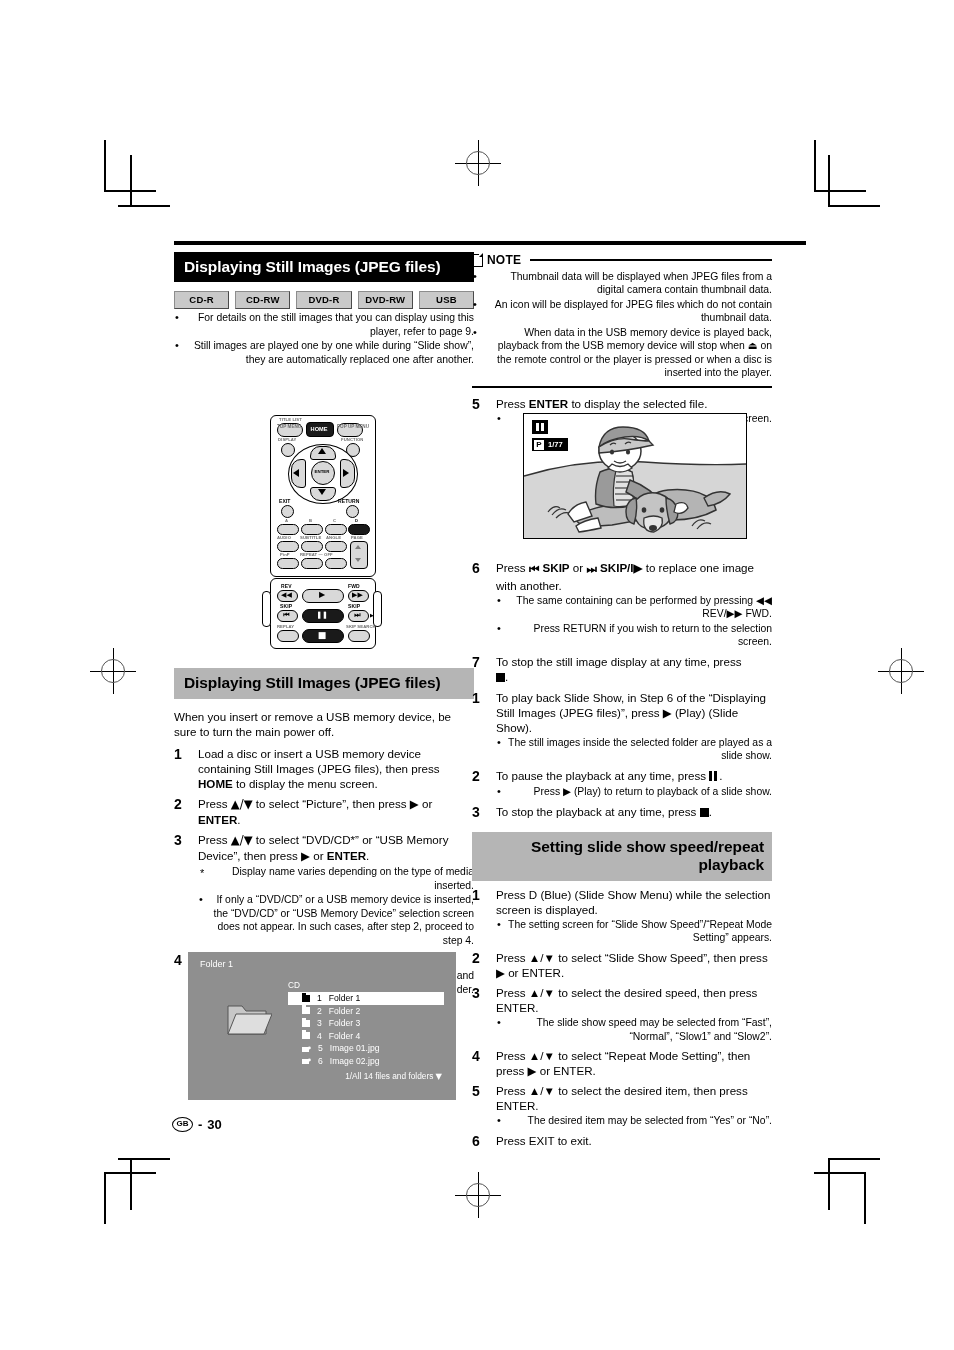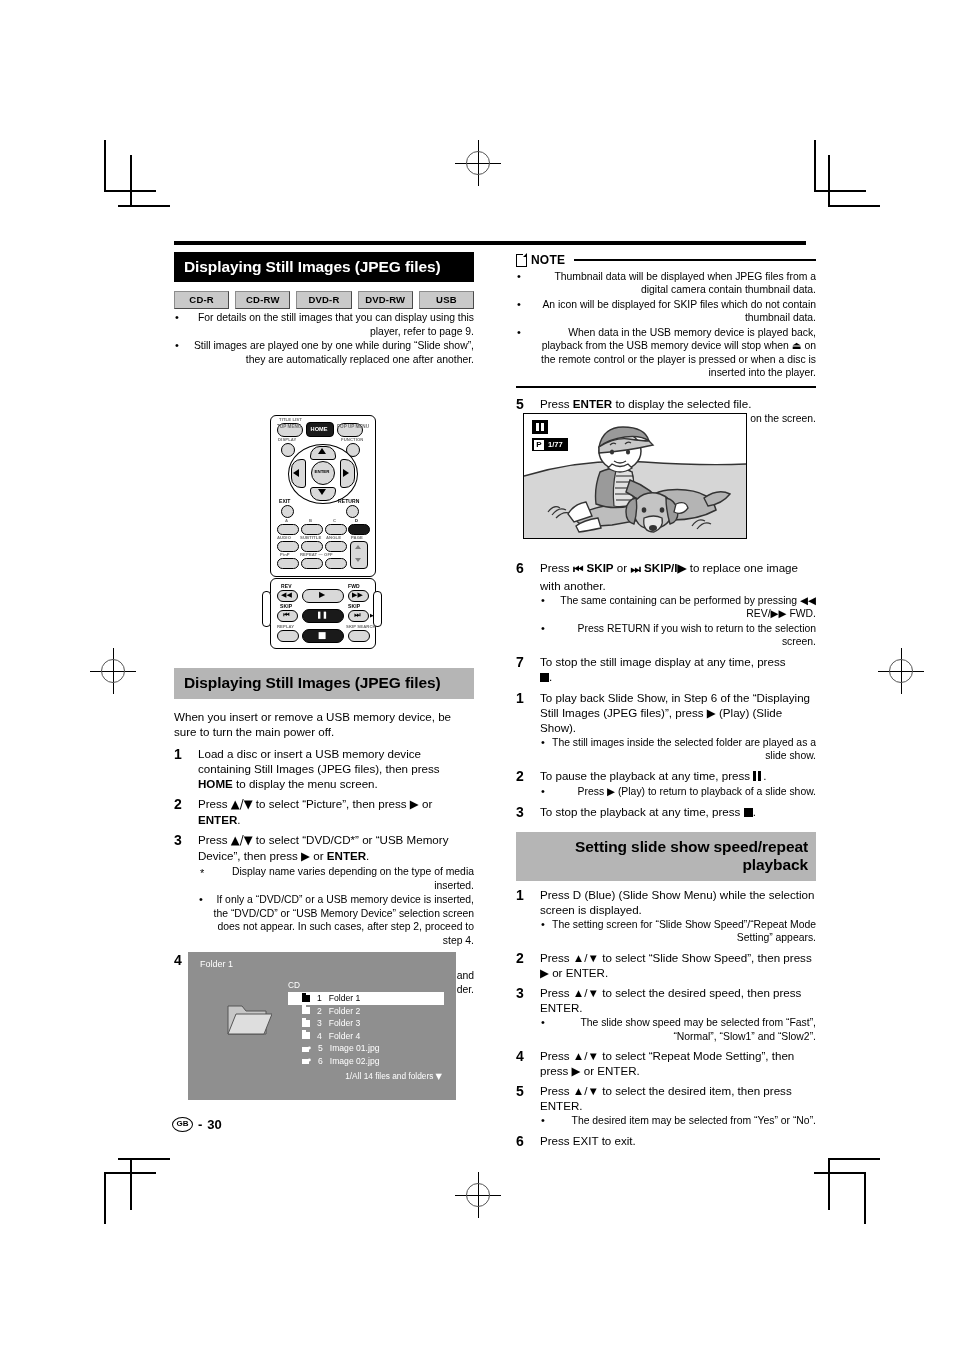--- a/index.html
+++ b/index.html
@@ -13,21 +13,21 @@
   .reg .c{position:absolute;left:11px;top:11px;width:22px;height:22px;border:1px solid #555;border-radius:50%;}
 
   
   #page{position:absolute;left:0;top:0;width:954px;height:1350px;}
 
   .running-head{position:absolute;left:174px;top:218px;font-size:10px;font-weight:bold;letter-spacing:.1px;margin-top:45px;}
   .head-rule{position:absolute;left:174px;top:241px;width:632px;height:4px;background:#000;}
 
   
   .col-l{position:absolute;left:174px;top:252px;width:300px;}
-  .col-r{position:absolute;left:516px;top:252px;width:300px;}
+  .col-r{position:absolute;left:472px;top:252px;width:300px;}
 
   
   .bar-black{background:#000;color:#fff;font-size:15.5px;font-weight:bold;padding:6px 8px 7px 10px;line-height:1.12;letter-spacing:-.1px;}
   
   .bar-grey{background:#b5b5b5;color:#000;font-size:15.5px;font-weight:bold;padding:6px 8px 7px 10px;line-height:1.15;letter-spacing:-.1px;}
 
   
   .badges{display:flex;gap:6px;margin-top:9px;}
   .badge{background:#c9c9c9;border:1px solid #8d8d8d;border-right-color:#4a4a4a;border-bottom-color:#4a4a4a;
          font-size:9.5px;font-weight:bold;padding:2px 0 3px;text-align:center;width:54px;letter-spacing:.2px;}
@@ -380,21 +380,21 @@
   <div class="col-r">
 
     <div class="note-box">
       <div class="note-hd">
         <span class="pg"></span>
         <span class="lbl">NOTE</span>
         <span class="rule"></span>
       </div>
       <ul class="bul">
         <li>Thumbnail data will be displayed when JPEG files from a digital camera contain thumbnail data.</li>
-        <li>An icon will be displayed for SKIP files which do not contain thumbnail data.</li>
+        <li>An icon will be displayed for JPEG files which do not contain thumbnail data.</li>
         <li>When data in the USB memory device is played back, playback from the USB memory device will stop when ⏏ on the remote control or the player is pressed or when a disc is inserted into the player.</li>
       </ul>
       <div class="note-rule"></div>
     </div>
 
     <div class="steps" style="margin-top:8px;">
       <div class="step">
         <div class="n">5</div>
         <div class="t">
           Press <b>ENTER</b> to display the selected file.

